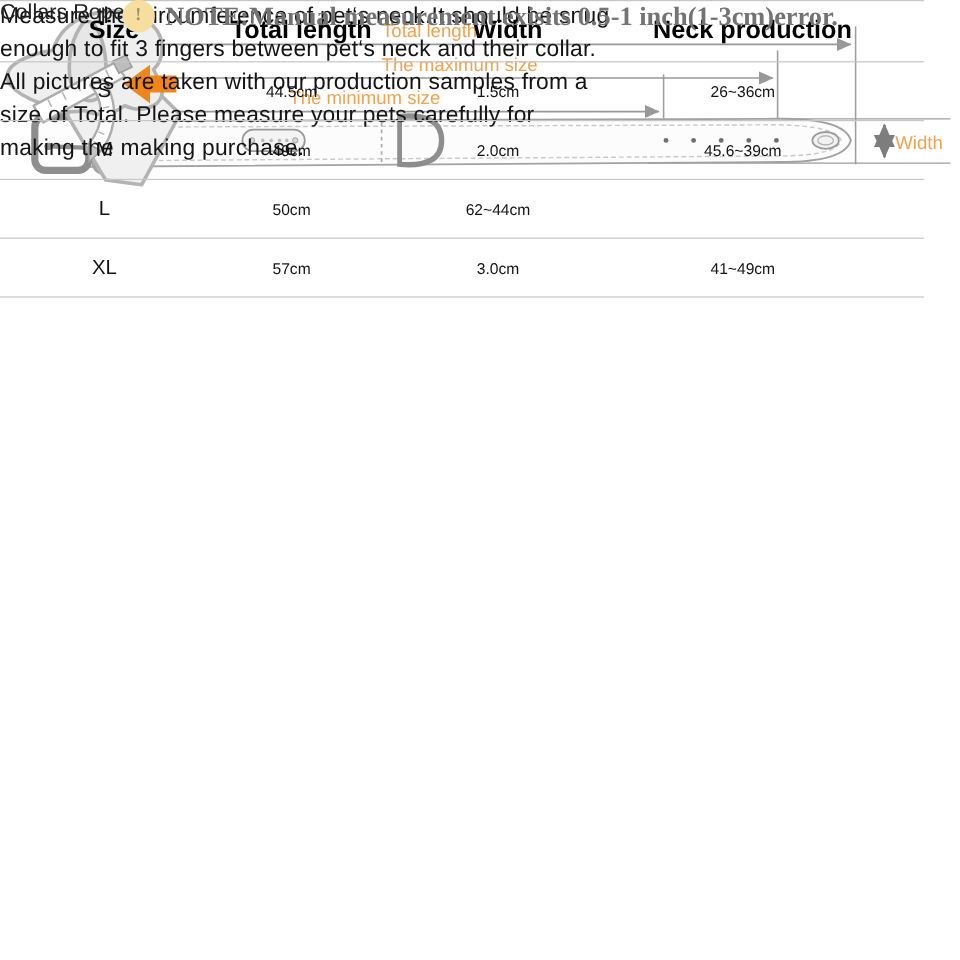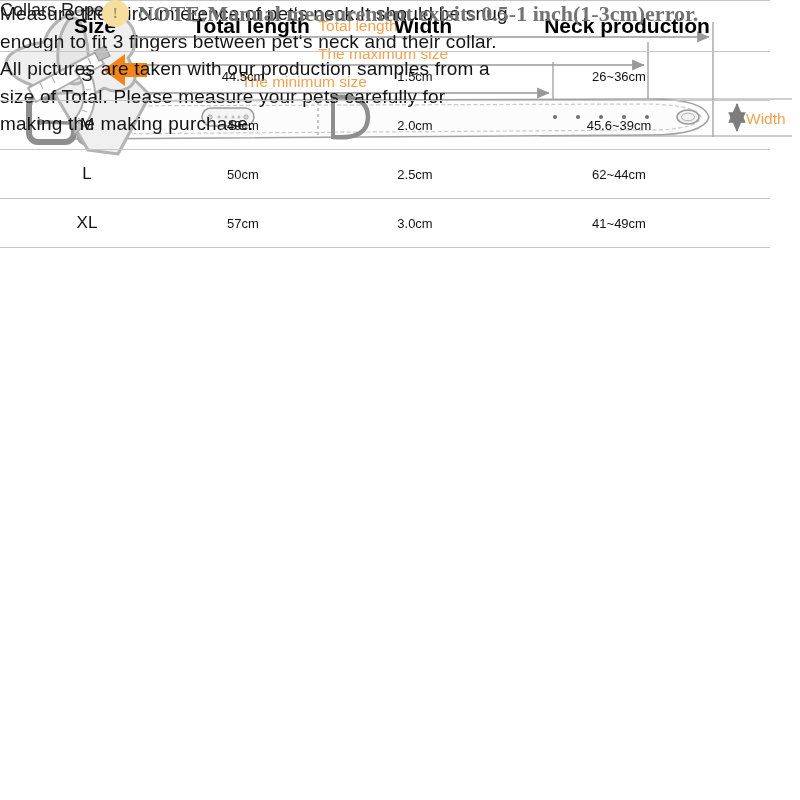--- a/index.html
+++ b/index.html
@@ -173,21 +173,20 @@
     <div class="cell size-cell">M</div>
     <div class="cell">49cm</div>
     <div class="cell">2.0cm</div>
     <div class="cell">45.6~39cm</div>
     <div class="cell"></div>
   </div>
 
   <div class="t-row t-data">
     <div class="cell size-cell">L</div>
     <div class="cell">50cm</div>
-    <div class="cell">2.5cm</div>
     <div class="cell">62~44cm</div>
     <div class="cell"></div>
   </div>
 
   <div class="t-row t-data">
     <div class="cell size-cell">XL</div>
     <div class="cell">57cm</div>
     <div class="cell">3.0cm</div>
     <div class="cell">41~49cm</div>
     <div class="cell"></div>

